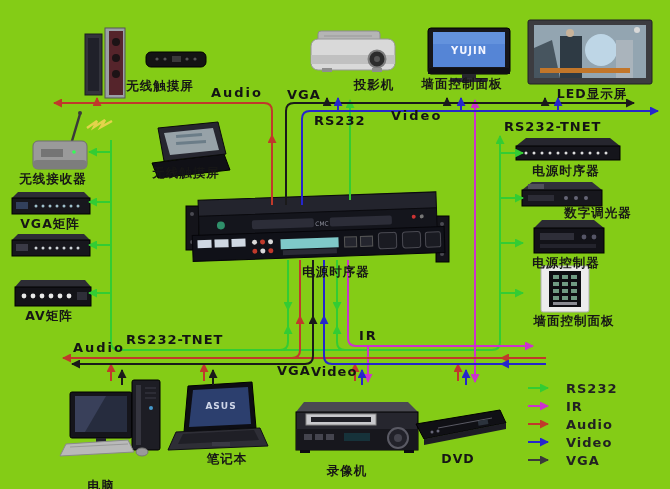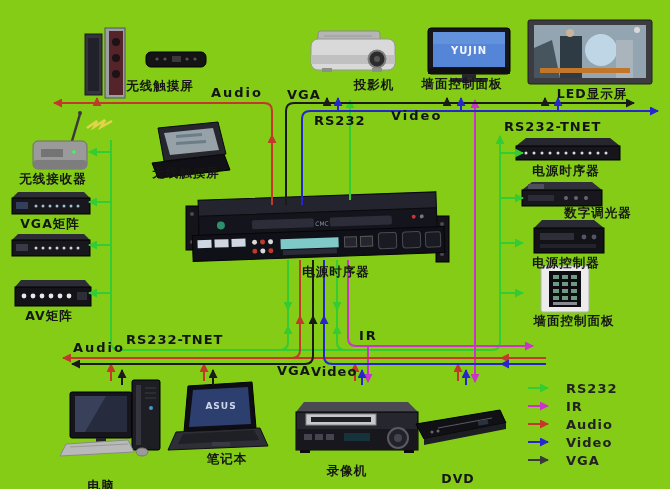--- a/index.html
+++ b/index.html
@@ -385,21 +385,21 @@
 <span class="dev-label" style="left:50px;top:216px;">VGA矩阵</span>
 <span class="dev-label" style="left:49px;top:261px;margin-top:47px;">AV矩阵</span>
 <span class="dev-label" style="left:336px;top:264px;">电源时序器</span>
 <span class="dev-label" style="left:566px;top:163px;">电源时序器</span>
 <span class="dev-label" style="left:598px;top:205px;">数字调光器</span>
 <span class="dev-label" style="left:566px;top:255px;">电源控制器</span>
 <span class="dev-label" style="left:574px;top:313px;">墙面控制面板</span>
 <span class="dev-label" style="left:101px;top:478px;">电脑</span>
 <span class="dev-label" style="left:227px;top:451px;">笔记本</span>
 <span class="dev-label" style="left:347px;top:451px;margin-top:12px;">录像机</span>
-<span class="dev-label" style="left:458px;top:451px;margin-top:20px;">DVD</span>
+<span class="dev-label" style="left:458px;top:451px;">DVD</span>
 
 <span class="line-label" style="left:211px;top:85px;">Audio</span>
 <span class="line-label" style="left:287px;top:87px;letter-spacing:1px;">VGA</span>
 <span class="line-label" style="left:314px;top:113px;letter-spacing:1px;">RS232</span>
 <span class="line-label" style="left:391px;top:108px;">Video</span>
 <span class="line-label" style="left:504px;top:119px;letter-spacing:1px;">RS232-TNET</span>
 <span class="line-label" style="left:126px;top:332px;letter-spacing:1px;">RS232-TNET</span>
 <span class="line-label" style="left:73px;top:340px;">Audio</span>
 <span class="line-label" style="left:359px;top:328px;">IR</span>
 <span class="line-label" style="left:277px;top:363px;letter-spacing:1px;">VGA</span>

